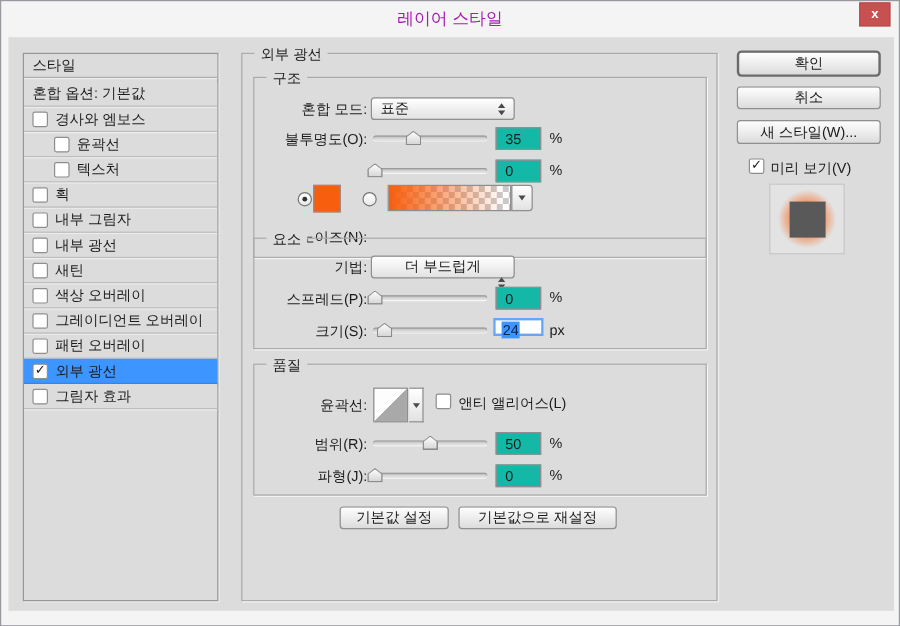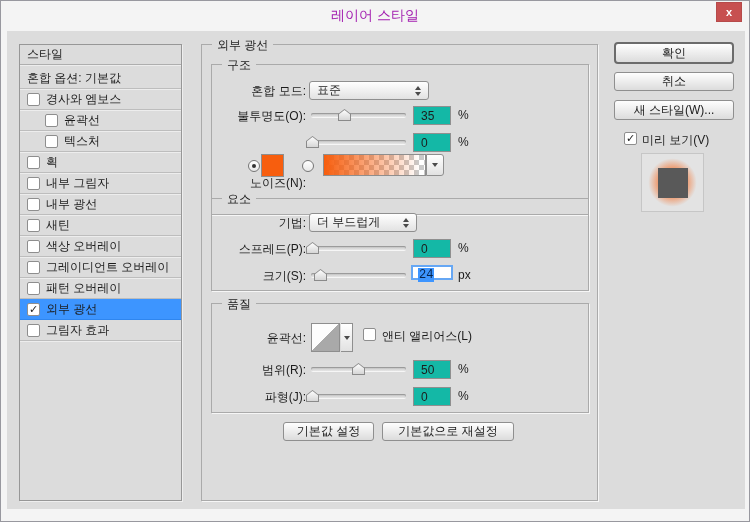--- a/index.html
+++ b/index.html
@@ -63,21 +63,21 @@
     background:linear-gradient(#c2c2c2,#e6e6e6); box-shadow:inset 0 1px 1px #969696, 0 1px 0 #f6f6f6; }
   .thumb { position:absolute; width:13px; height:12px; cursor:pointer;
     clip-path:polygon(50% 0,100% 42%,100% 100%,0 100%,0 42%); background:#8a8a8a; }
   .thumb::after { content:''; position:absolute; left:1px; top:1px; right:1px; bottom:1px;
     clip-path:polygon(50% 0,100% 42%,100% 100%,0 100%,0 42%);
     background:linear-gradient(#fdfdfd,#d6d6d6); }
 
   .val { position:absolute; width:38px; height:19px; background:#14b8a6; border:1px solid #8f8f8f;
     font-size:12px; padding:2px 0 0 7px; }
   .val-focus { position:absolute; width:42px; height:15px; background:#fff; border:2px solid #66a7f4;
-    font-size:12px; padding:1px 2px 0 5px;font-family:Liberation Mono, monospace; }
+    font-size:12px; padding:1px 2px 0 5px; }
   .sel-text { background:#3d95ff; color:#06244d; padding:0 1px; }
 
   .radio { position:absolute; width:12px; height:12px; border:1px solid #767676; border-radius:50%;
     background:linear-gradient(#fff,#e8e8e8); cursor:pointer; }
   .radio.sel::after { content:''; position:absolute; left:3px; top:3px; width:4px; height:4px;
     border-radius:50%; background:#323232; }
 
   .swatch { position:absolute; left:260px; top:153px; width:23px; height:23px;
     border:1px solid #8e8e8e; cursor:pointer; }
 
@@ -189,39 +189,39 @@
       <span class="d"></span>
     </span>
 </div>
 
 <div class="lab" style="top:107px;">불투명도(O):</div>
 <div class="track" style="left:310px; top:112px;"></div>
 <div class="thumb" style="left:337px; top:108px;"></div>
 <div class="val" style="left:412px; top:105px;">35</div>
 <div class="unit" style="left:457px; top:107px;">%</div>
 
-<div class="lab" style="top:134px;margin-top:40px;">노이즈(N):</div>
+<div class="lab" style="top:149px;margin-top:40px;">노이즈(N):</div>
 <div class="track" style="left:310px; top:139px;"></div>
 <div class="thumb" style="left:305px; top:135px;"></div>
 <div class="val" style="left:412px; top:132px;">0</div>
 <div class="unit" style="left:457px; top:134px;">%</div>
 
 <div class="radio sel" style="left:247px; top:159px;"></div>
 <div class="swatch" style="background:#f75e0e;"></div>
 <div class="radio" style="left:301px; top:159px;"></div>
 <div class="gradbar"></div>
 <div class="gradbtn">
     <span class="tri-d"></span>
   </div>
 
 <div class="grp" style="left:210px; top:197px; width:378px; height:93px;">
   <span class="legend">요소</span>
 </div>
 <div class="lab" style="top:214px;">기법:</div>
-<div class="dd" style="left:308px; top:212px; width:108px; height:19px;">
+<div class="dd" style="left:308px; top:212px; width:120px; height:19px;flex-direction:column;">
   <span>더 부드럽게</span>
   <span class="updown">
       <span class="u"></span>
       <span class="d"></span>
     </span>
 </div>
 
 <div class="lab" style="top:240px;">스프레드(P):</div>
 <div class="track" style="left:310px; top:245px;"></div>
 <div class="thumb" style="left:305px; top:241px;"></div>

